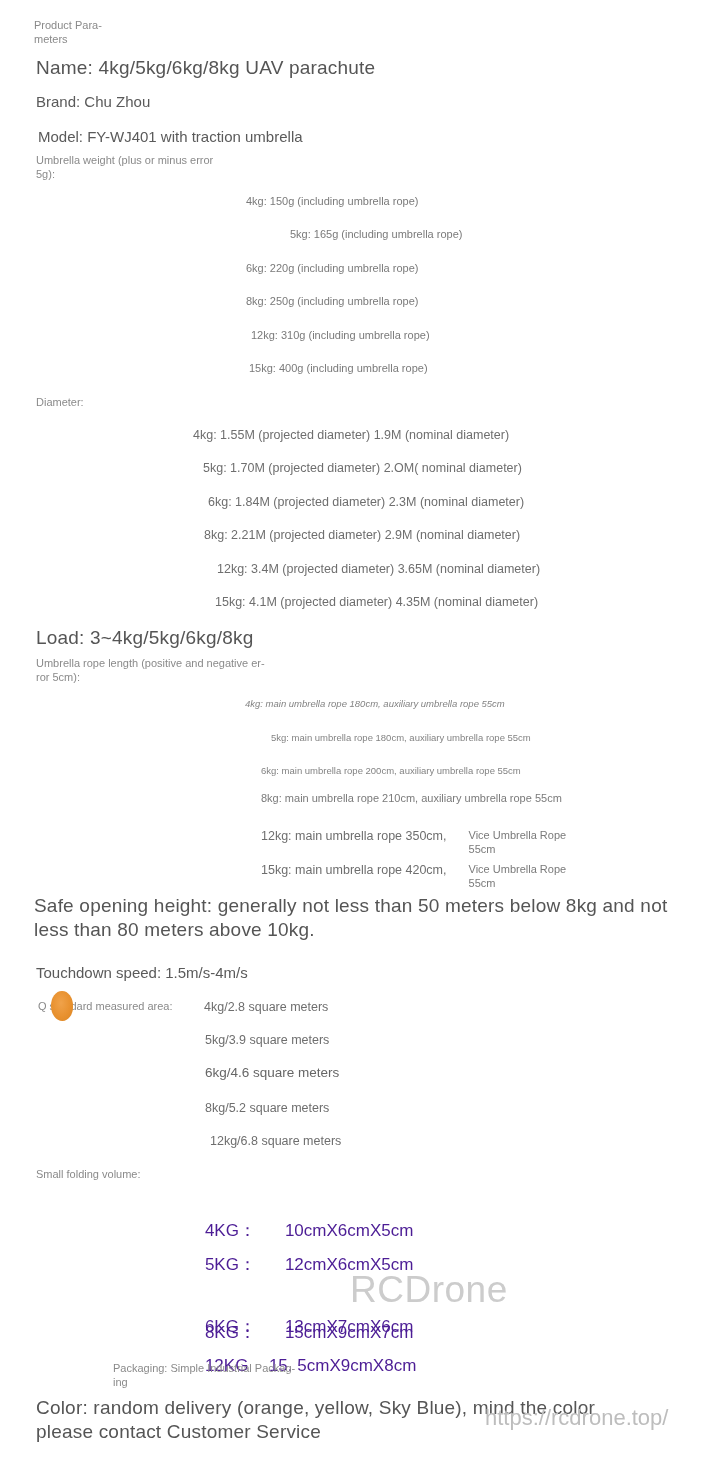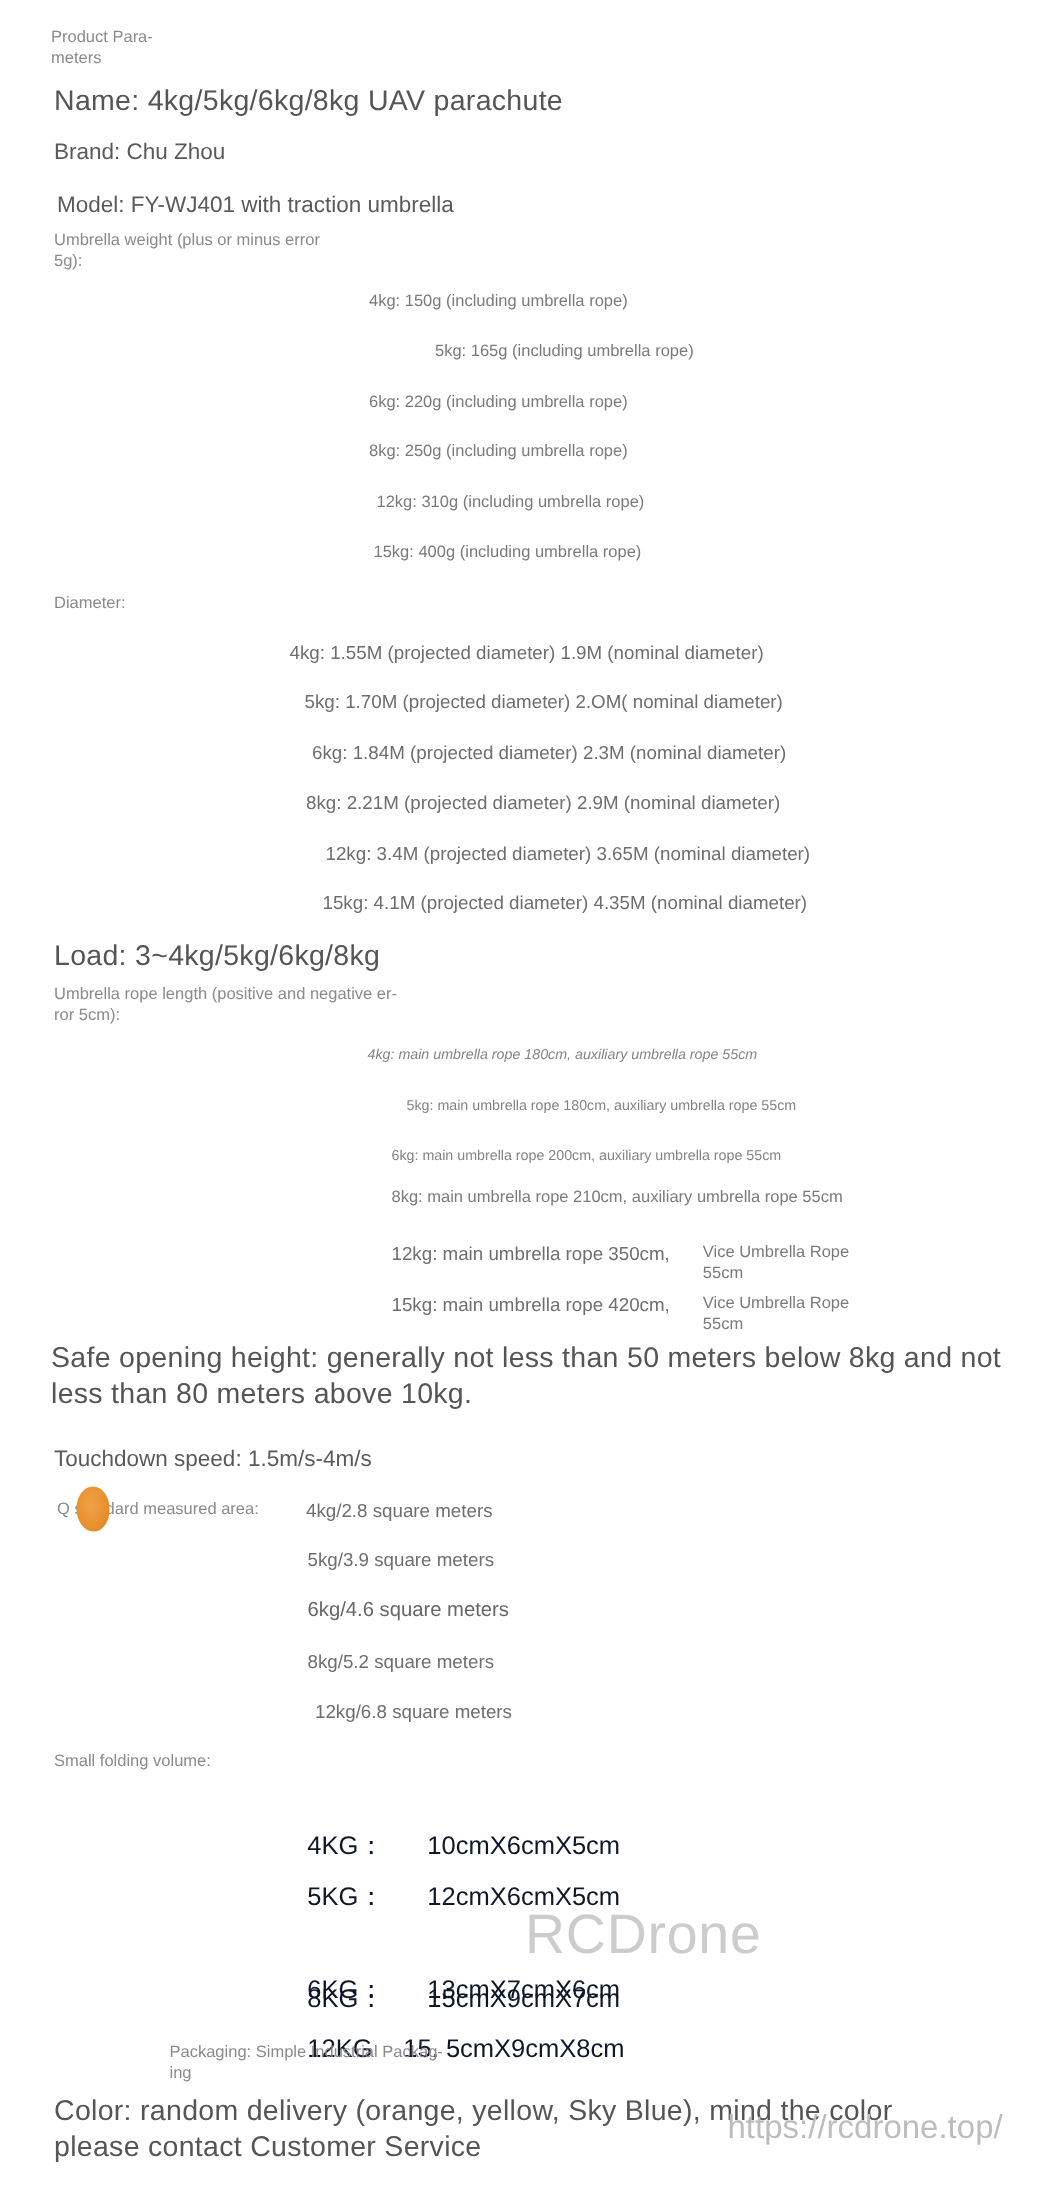--- a/index.html
+++ b/index.html
@@ -55,21 +55,21 @@
   .row-lg {
     font-size: 13.5px;
     line-height: 18px;
     color: #666666;
   }
 
   
   .fold-row {
     font-size: 17px;
     line-height: 22px;
-    color: #0f172a;
+    color: #4c1d95;
     font-weight: 500;
     white-space: pre;
   }
   .fold-key { display: inline-block; }
   .fold-val { display: inline-block; }
 
   
   .wm-brand {
     font-size: 37px;
     line-height: 40px;

